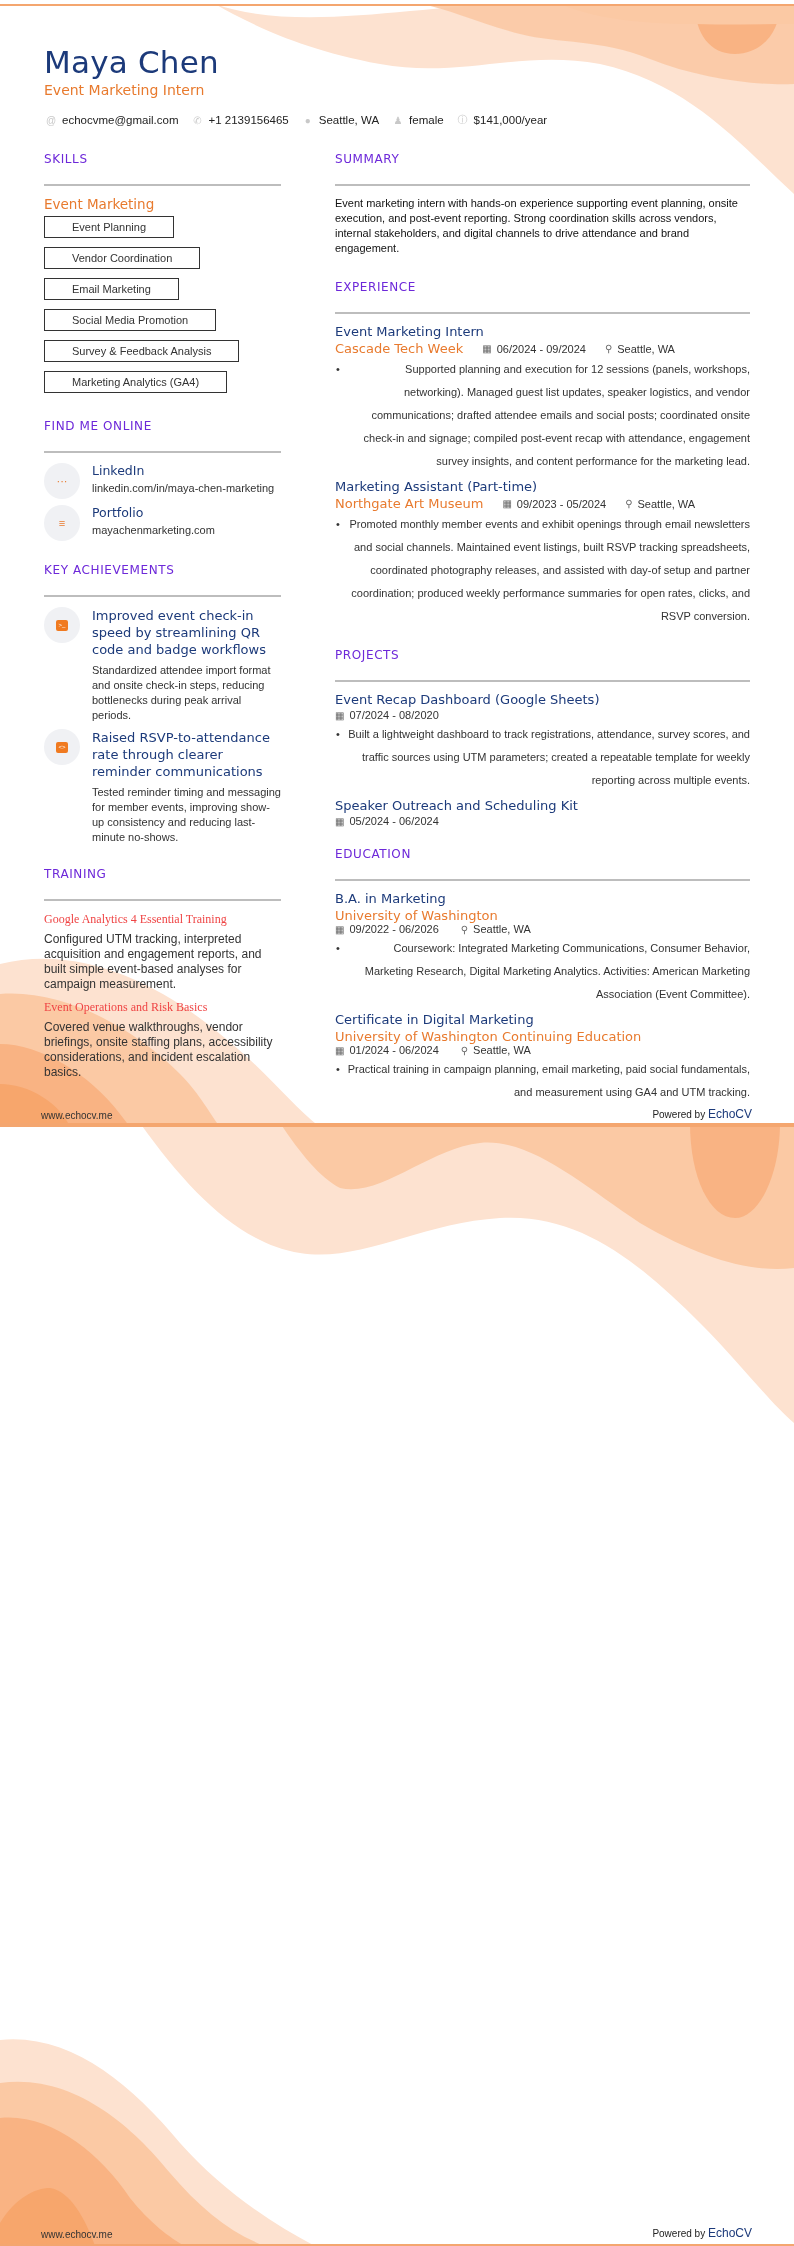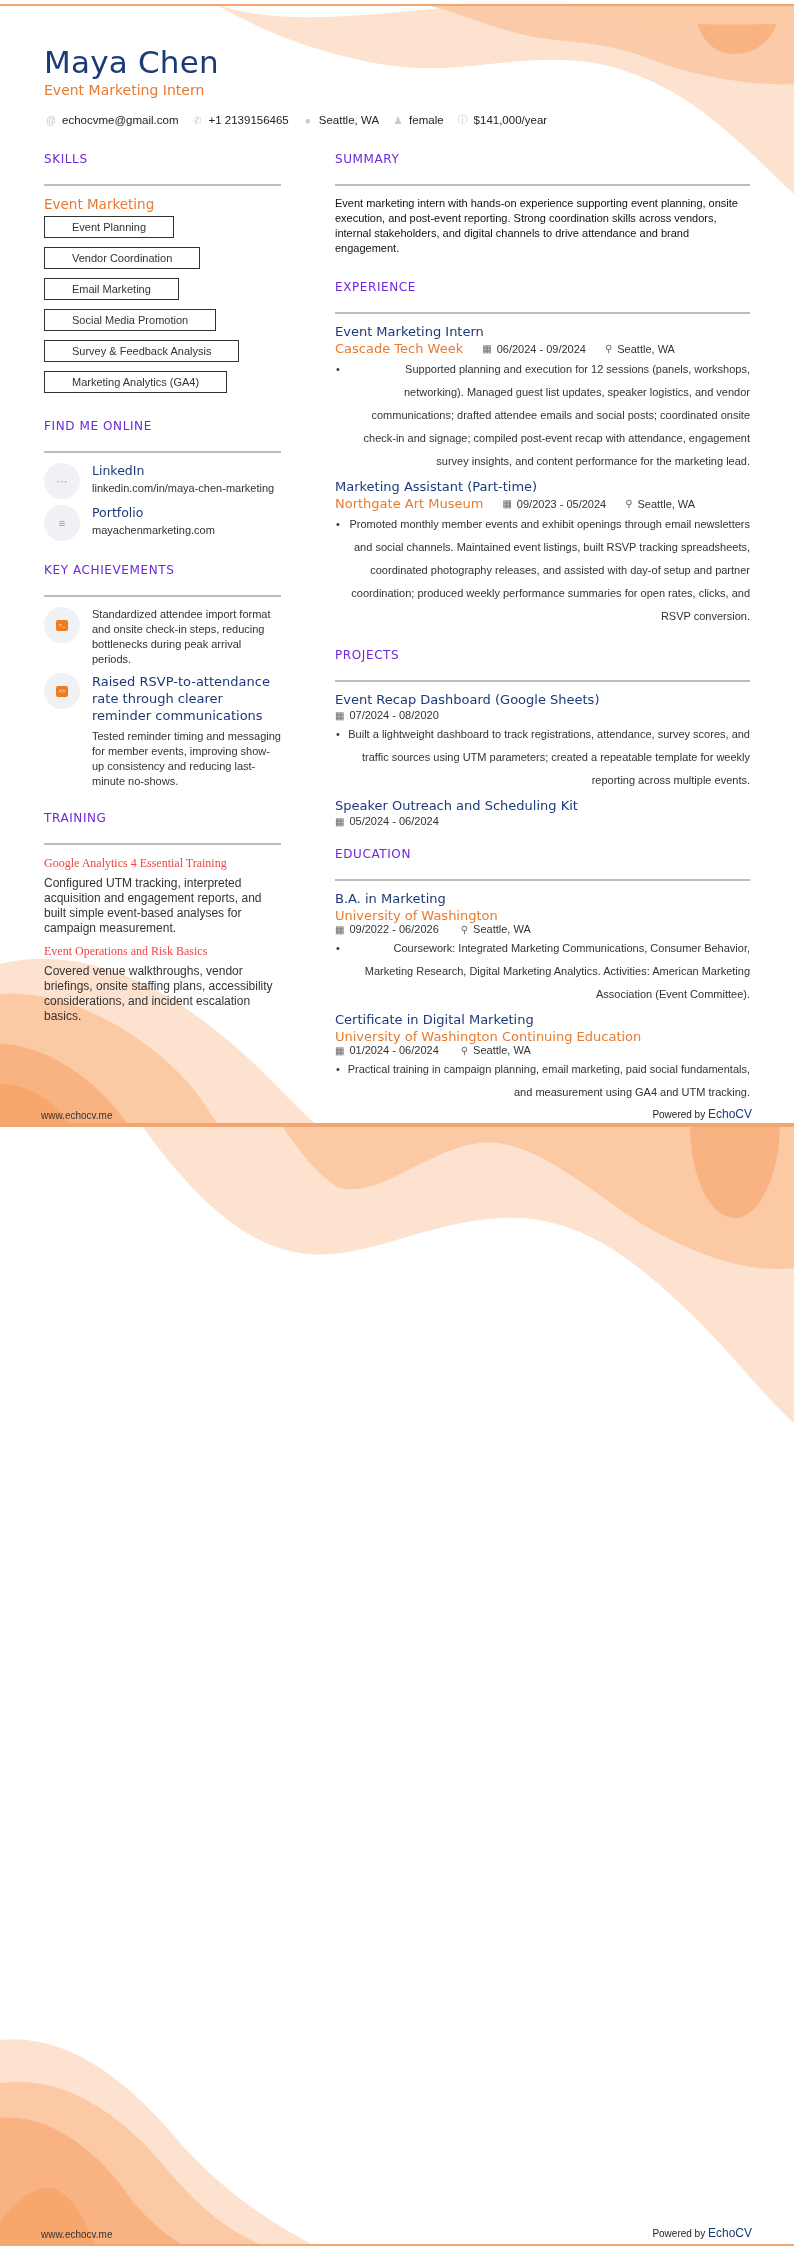--- a/index.html
+++ b/index.html
@@ -155,20 +155,21 @@
         </div>
       </div>
 
       <div class="achievements">
         <div class="sec-title">KEY ACHIEVEMENTS</div>
         <div class="ach-item">
           <div class="circle">
               <span class="ach-icon">&gt;_</span>
             </div>
           <div>
+            <div class="ach-title">Improved event check-in speed by streamlining QR code and badge workflows</div>
             <div class="ach-desc">Standardized attendee import format and onsite check-in steps, reducing bottlenecks during peak arrival periods.</div>
           </div>
         </div>
         <div class="ach-item">
           <div class="circle">
               <span class="ach-icon">&lt;&gt;</span>
             </div>
           <div>
             <div class="ach-title">Raised RSVP-to-attendance rate through clearer reminder communications</div>
             <div class="ach-desc">Tested reminder timing and messaging for member events, improving show-up consistency and reducing last-minute no-shows.</div>

